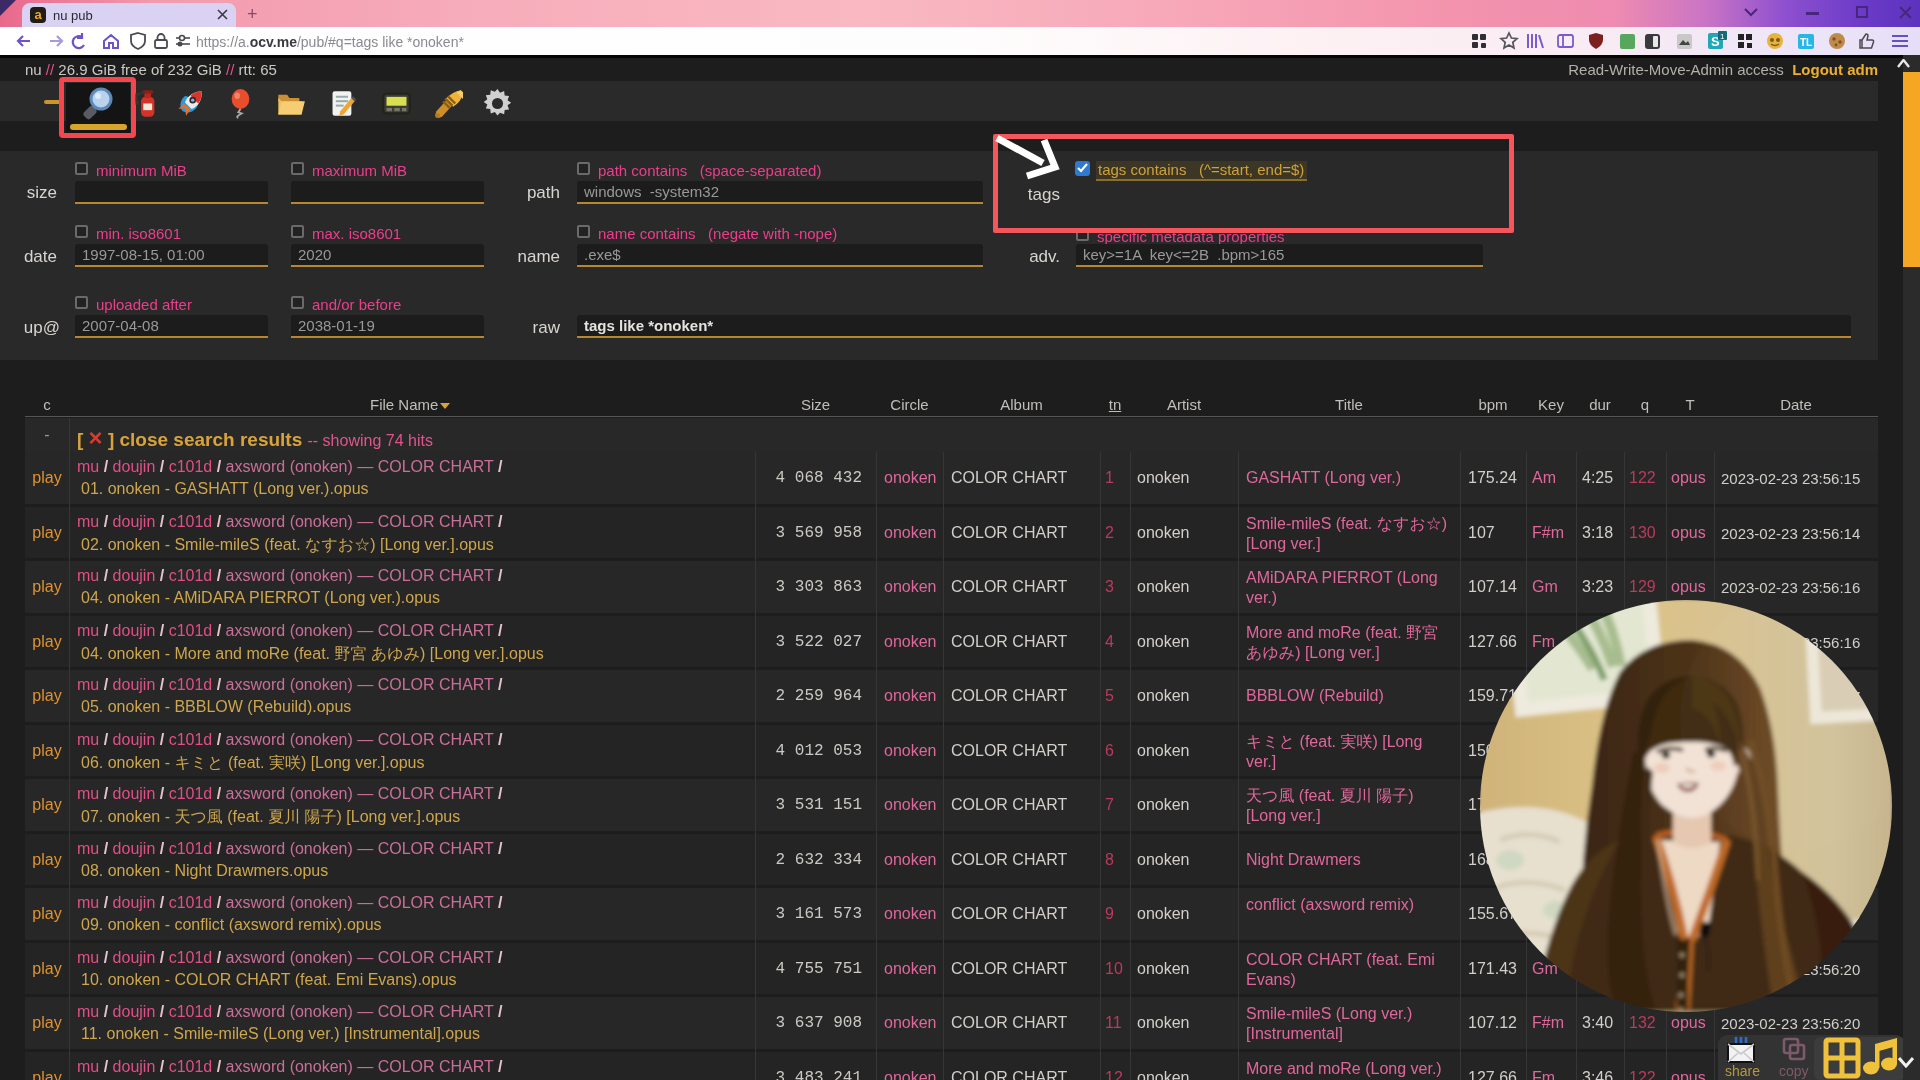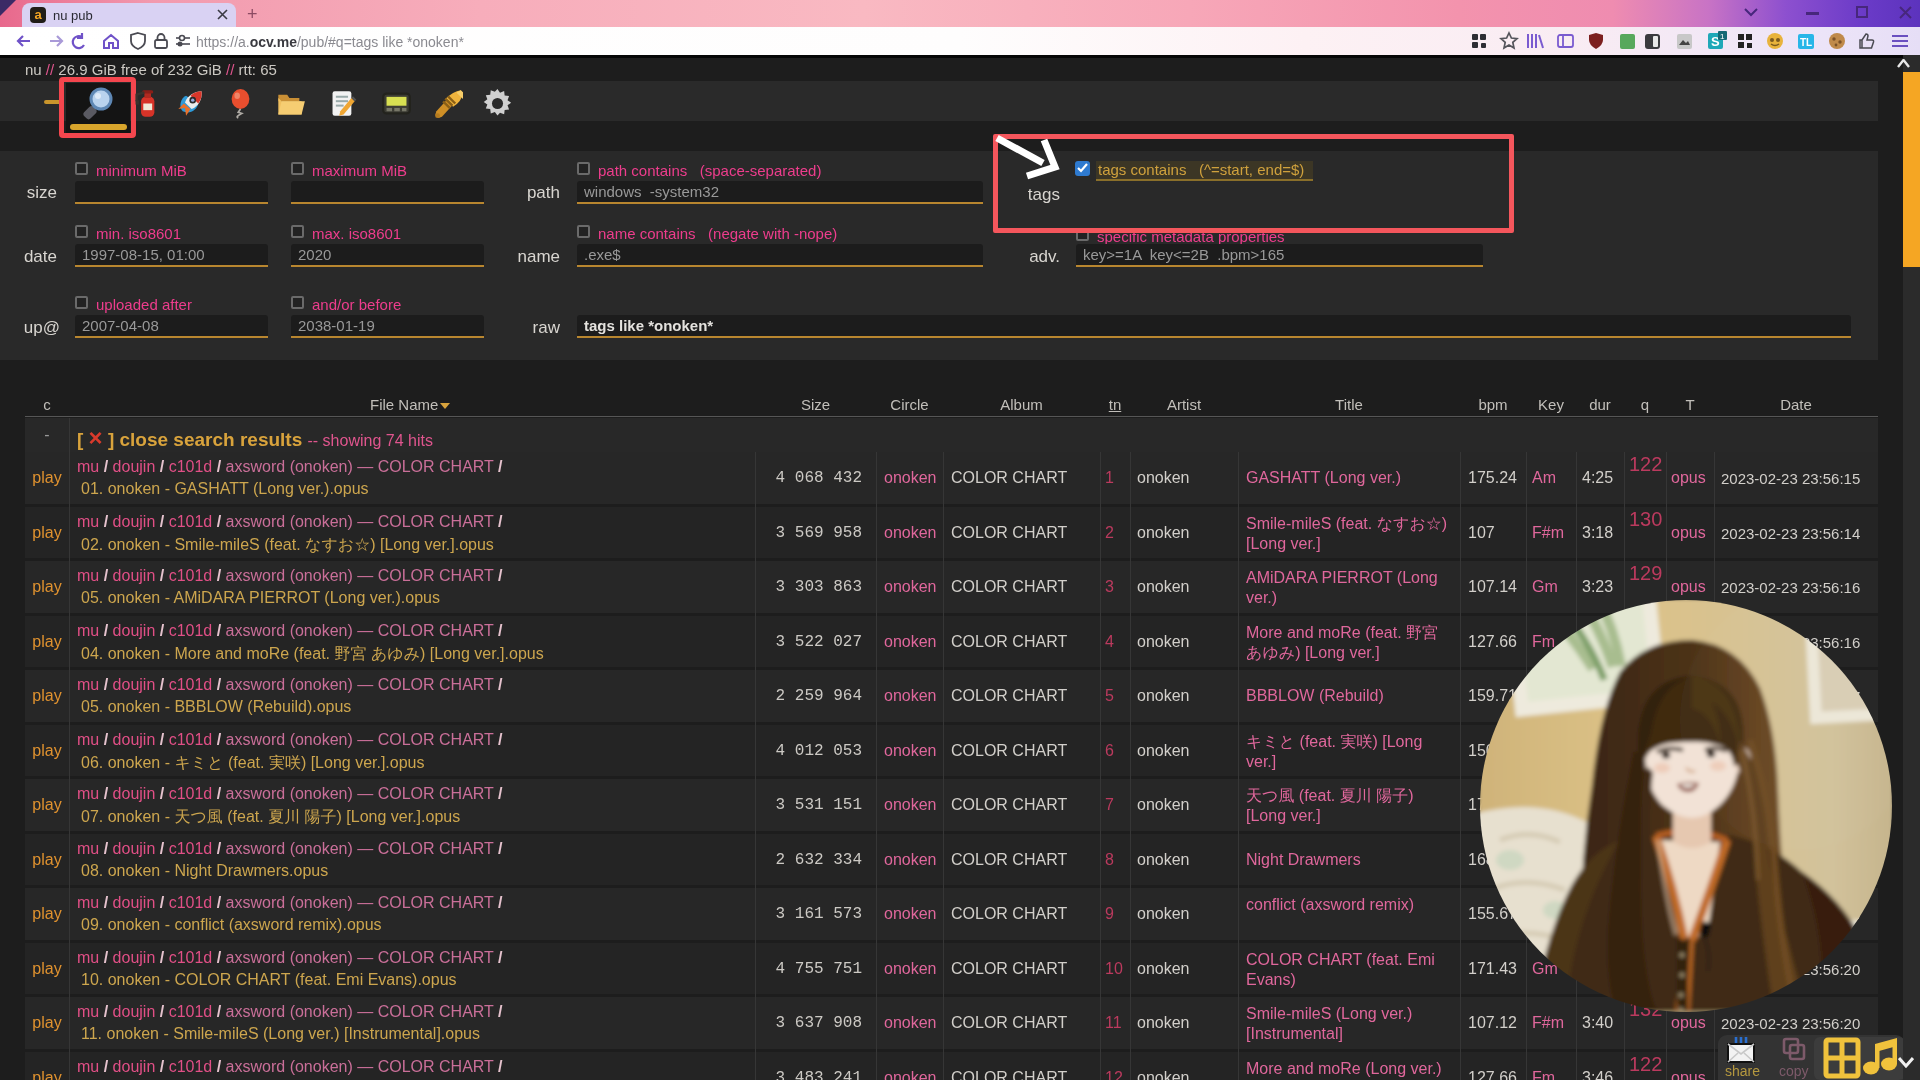--- a/index.html
+++ b/index.html
@@ -72,21 +72,21 @@
     font-family:"Liberation Mono", monospace; font-size:16px; color:#ccc9c4; }
   .ccir { left:859px; top:17px; font-size:16px; color:#e0679c; }
   .calb { left:926px; top:17px; font-size:16px; color:#d2cfca; }
   .ctn { left:1080px; top:17px; font-size:16px; color:#bb3a5e; }
   .cart { left:1112px; top:17px; font-size:16px; color:#d2cfca; }
   .cttl { left:1221px; top:7px; width:206px; font-size:16px; color:#e0679c; line-height:20px; }
   .cttl1 { left:1221px; top:17px; width:206px; font-size:16px; color:#e0679c; }
   .cbpm { left:1443px; top:17px; font-size:16px; color:#d2cfca; }
   .ckey { left:1507px; top:17px; font-size:16px; color:#e0679c; }
   .cdur { left:1557px; top:17px; font-size:16px; color:#d2cfca; }
-  .cq { left:1604px; top:1px; font-size:20px; color:#bb3a5e; }
+  .cq { left:1604px; top:17px; font-size:16px; color:#bb3a5e; }
   .ct { left:1646px; top:17px; font-size:16px; color:#e0679c; }
   .cdate { left:1696px; top:18px; font-size:15px; color:#d2cfca; white-space:nowrap; }
 
   
   #sbtrack { left:1903px; top:55px; width:17px; height:1025px; background:#2b2b2b; }
   #sbthumb { left:1903px; top:72px; width:17px; height:195px; background:#f5a623; }
 </style>
 </head>
 <body>
 <div id="stage">
@@ -175,20 +175,21 @@
     <path d="M390 9 l4-6 q2 0 2 2 l-1 4 h5 q2 0 1.5 2 l-2 6 h-9.5 Z M388 9 h2 v8 h-2 Z" fill="none" stroke="#4a4a52" stroke-width="1.5"></path>
     <g stroke="#6a4fc0" stroke-width="2">
       <line x1="420" y1="5" x2="436" y2="5"></line>
         <line x1="420" y1="10" x2="436" y2="10"></line>
       <line x1="420" y1="15" x2="436" y2="15"></line>
     </g>
   </svg>
   <div class="abs" id="pageline"></div>
 
   <div class="abs" id="hdrleft">nu <i>//</i> 26.9 GiB free of 232 GiB <i>//</i> rtt: 65</div>
+  <div class="abs" id="hdrright">Read-Write-Move-Admin access&nbsp; <b>Logout adm</b></div>
 
   <div class="abs" id="toolstrip"></div>
   <div class="abs" id="srchtab"></div>
   <div class="abs" id="srchbar"></div>
   <div class="abs" id="dashico"></div>
   <div class="abs" id="redbox1"></div>
 
   <svg class="abs" style="left:80px; top:85px;" width="36" height="36" viewBox="0 0 36 36">
     <rect x="6" y="21" width="9" height="13" rx="3" transform="rotate(45 10 27)" fill="#5a5a62"></rect>
     <circle cx="21" cy="14" r="10" fill="#b9d3ee" stroke="#5e88b5" stroke-width="3"></circle>
@@ -269,21 +270,21 @@
   <div class="abs plabel" style="left:96px; top:296px;">uploaded after</div>
   <div class="abs cb" style="left:291px; top:296px;"></div>
   <div class="abs plabel" style="left:312px; top:296px;">and/or before</div>
   <div class="abs cb" style="left:577px; top:162px;"></div>
   <div class="abs plabel" style="left:598px; top:162px;">path contains &nbsp; (space-separated)</div>
   <div class="abs cb" style="left:577px; top:225px;"></div>
   <div class="abs plabel" style="left:598px; top:225px;">name contains &nbsp; (negate with -nope)</div>
   <div class="abs cbon" style="left:1075px; top:161px;"><svg width="11" height="10" viewBox="0 0 11 10" style="margin-top:2px;">
         <polyline points="1,5 4,8 10,1" stroke="#fff" stroke-width="2.2" fill="none"></polyline>
       </svg></div>
-  <div class="abs glabel" style="left:1096px; top:161px; background:rgba(110,88,30,0.28); border-bottom:2px solid #8a6f2a; padding:0 9px 1px 2px;">tags contains &nbsp; (^=start, end=$)</div>
+  <div class="abs glabel" style="left:1096px; top:161px; background:rgba(110,88,30,0.28); border-bottom:2px solid #8a6f2a; padding:0 3px 1px 2px;">tags contains &nbsp; (^=start, end=$)</div>
   <div class="abs cb" style="left:1076px; top:228px;"></div>
   <div class="abs plabel" style="left:1097px; top:228px;">specific metadata properties</div>
 
   <div class="abs inp" style="left:75px; top:181px; width:193px;"></div>
   <div class="abs inp" style="left:291px; top:181px; width:193px;"></div>
   <div class="abs inp" style="left:75px; top:244px; width:193px;">1997-08-15, 01:00</div>
   <div class="abs inp" style="left:291px; top:244px; width:193px;">2020</div>
   <div class="abs inp" style="left:75px; top:315px; width:193px;">2007-04-08</div>
   <div class="abs inp" style="left:291px; top:315px; width:193px;">2038-01-19</div>
   <div class="abs inp" style="left:577px; top:181px; width:406px;">windows &nbsp;-system32</div>
@@ -351,21 +352,21 @@
     <div class="abs cbpm">107</div>
     <div class="abs ckey">F#m</div>
     <div class="abs cdur">3:18</div>
     <div class="abs cq">130</div>
     <div class="abs ct">opus</div>
     <div class="abs cdate">2023-02-23 23:56:14</div>
   </div>
   <div class="abs row" style="top:561.0px; height:51.5px; background:#272727;">
     <div class="abs play">play</div>
     <div class="abs l1"><span class="lk1">mu</span> <span class="sep">/</span> <span class="lk1">doujin</span> <span class="sep">/</span> <span class="lk1">c101d</span> <span class="sep">/</span> <span class="lk2">axsword (onoken) — COLOR CHART</span> <span class="sep">/</span></div>
-    <div class="abs l2">05. onoken - AMiDARA PIERROT (Long ver.).opus</div>
+    <div class="abs l2">04. onoken - AMiDARA PIERROT (Long ver.).opus</div>
     <div class="abs csize">3 303 863</div>
     <div class="abs ccir">onoken</div>
     <div class="abs calb">COLOR CHART</div>
     <div class="abs ctn">3</div>
     <div class="abs cart">onoken</div>
     <div class="abs cttl">AMiDARA PIERROT (Long ver.)</div>
     <div class="abs cbpm">107.14</div>
     <div class="abs ckey">Gm</div>
     <div class="abs cdur">3:23</div>
     <div class="abs cq">129</div>

